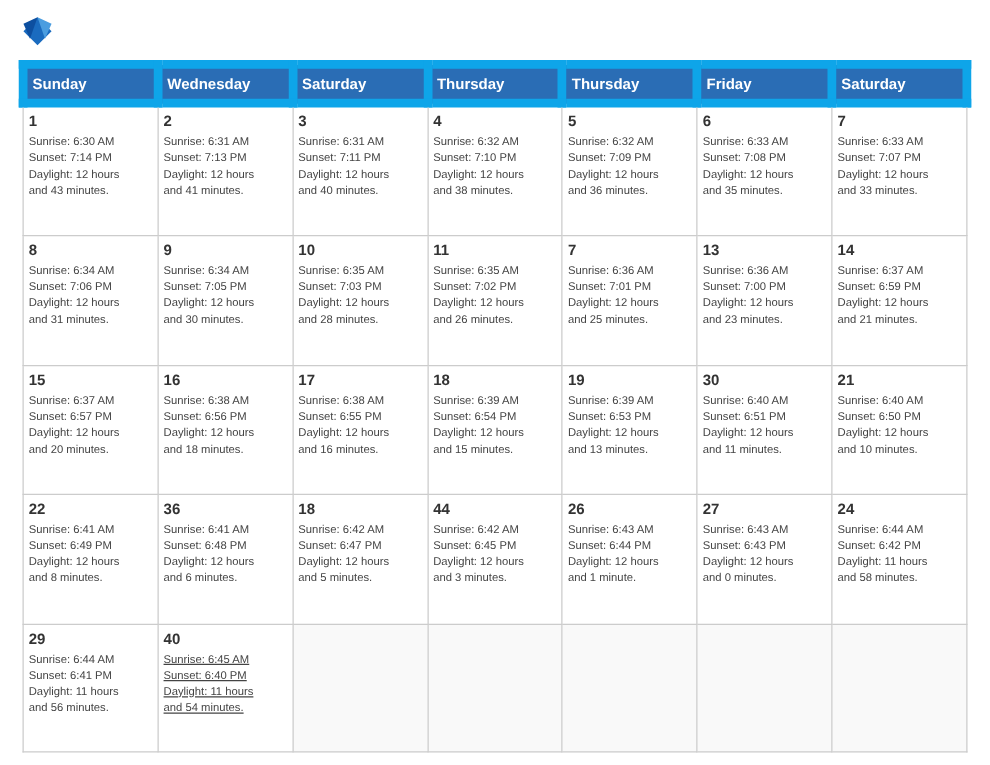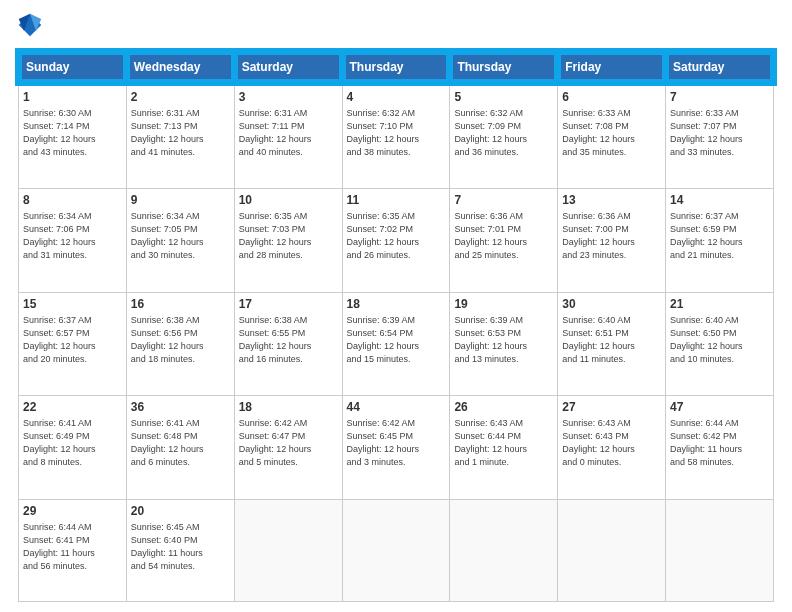--- a/index.html
+++ b/index.html
@@ -332,38 +332,38 @@
 and 1 minute.</div>
           </td>
           <td>
             <span class="day-num">27</span>
             <div class="day-info" style="white-space: pre-line;">Sunrise: 6:43 AM
 Sunset: 6:43 PM
 Daylight: 12 hours
 and 0 minutes.</div>
           </td>
           <td>
-            <span class="day-num">47</span>
+            <span class="day-num">24</span>
             <div class="day-info" style="white-space: pre-line;">Sunrise: 6:44 AM
 Sunset: 6:42 PM
 Daylight: 11 hours
 and 58 minutes.</div>
           </td>
         </tr>
         <tr class="last-row">
           <td>
             <span class="day-num">29</span>
             <div class="day-info" style="white-space: pre-line;">Sunrise: 6:44 AM
 Sunset: 6:41 PM
 Daylight: 11 hours
 and 56 minutes.</div>
           </td>
           <td>
-            <span class="day-num">20</span>
-            <div class="day-info" style="white-space: pre-line;">Sunrise: 6:45 AM
+            <span class="day-num">40</span>
+            <div class="day-info" style="white-space: pre-line; text-decoration: underline;">Sunrise: 6:45 AM
 Sunset: 6:40 PM
 Daylight: 11 hours
 and 54 minutes.</div>
           </td>
           <td class="empty"></td>
           <td class="empty"></td>
           <td class="empty"></td>
           <td class="empty"></td>
           <td class="empty"></td>
         </tr>

